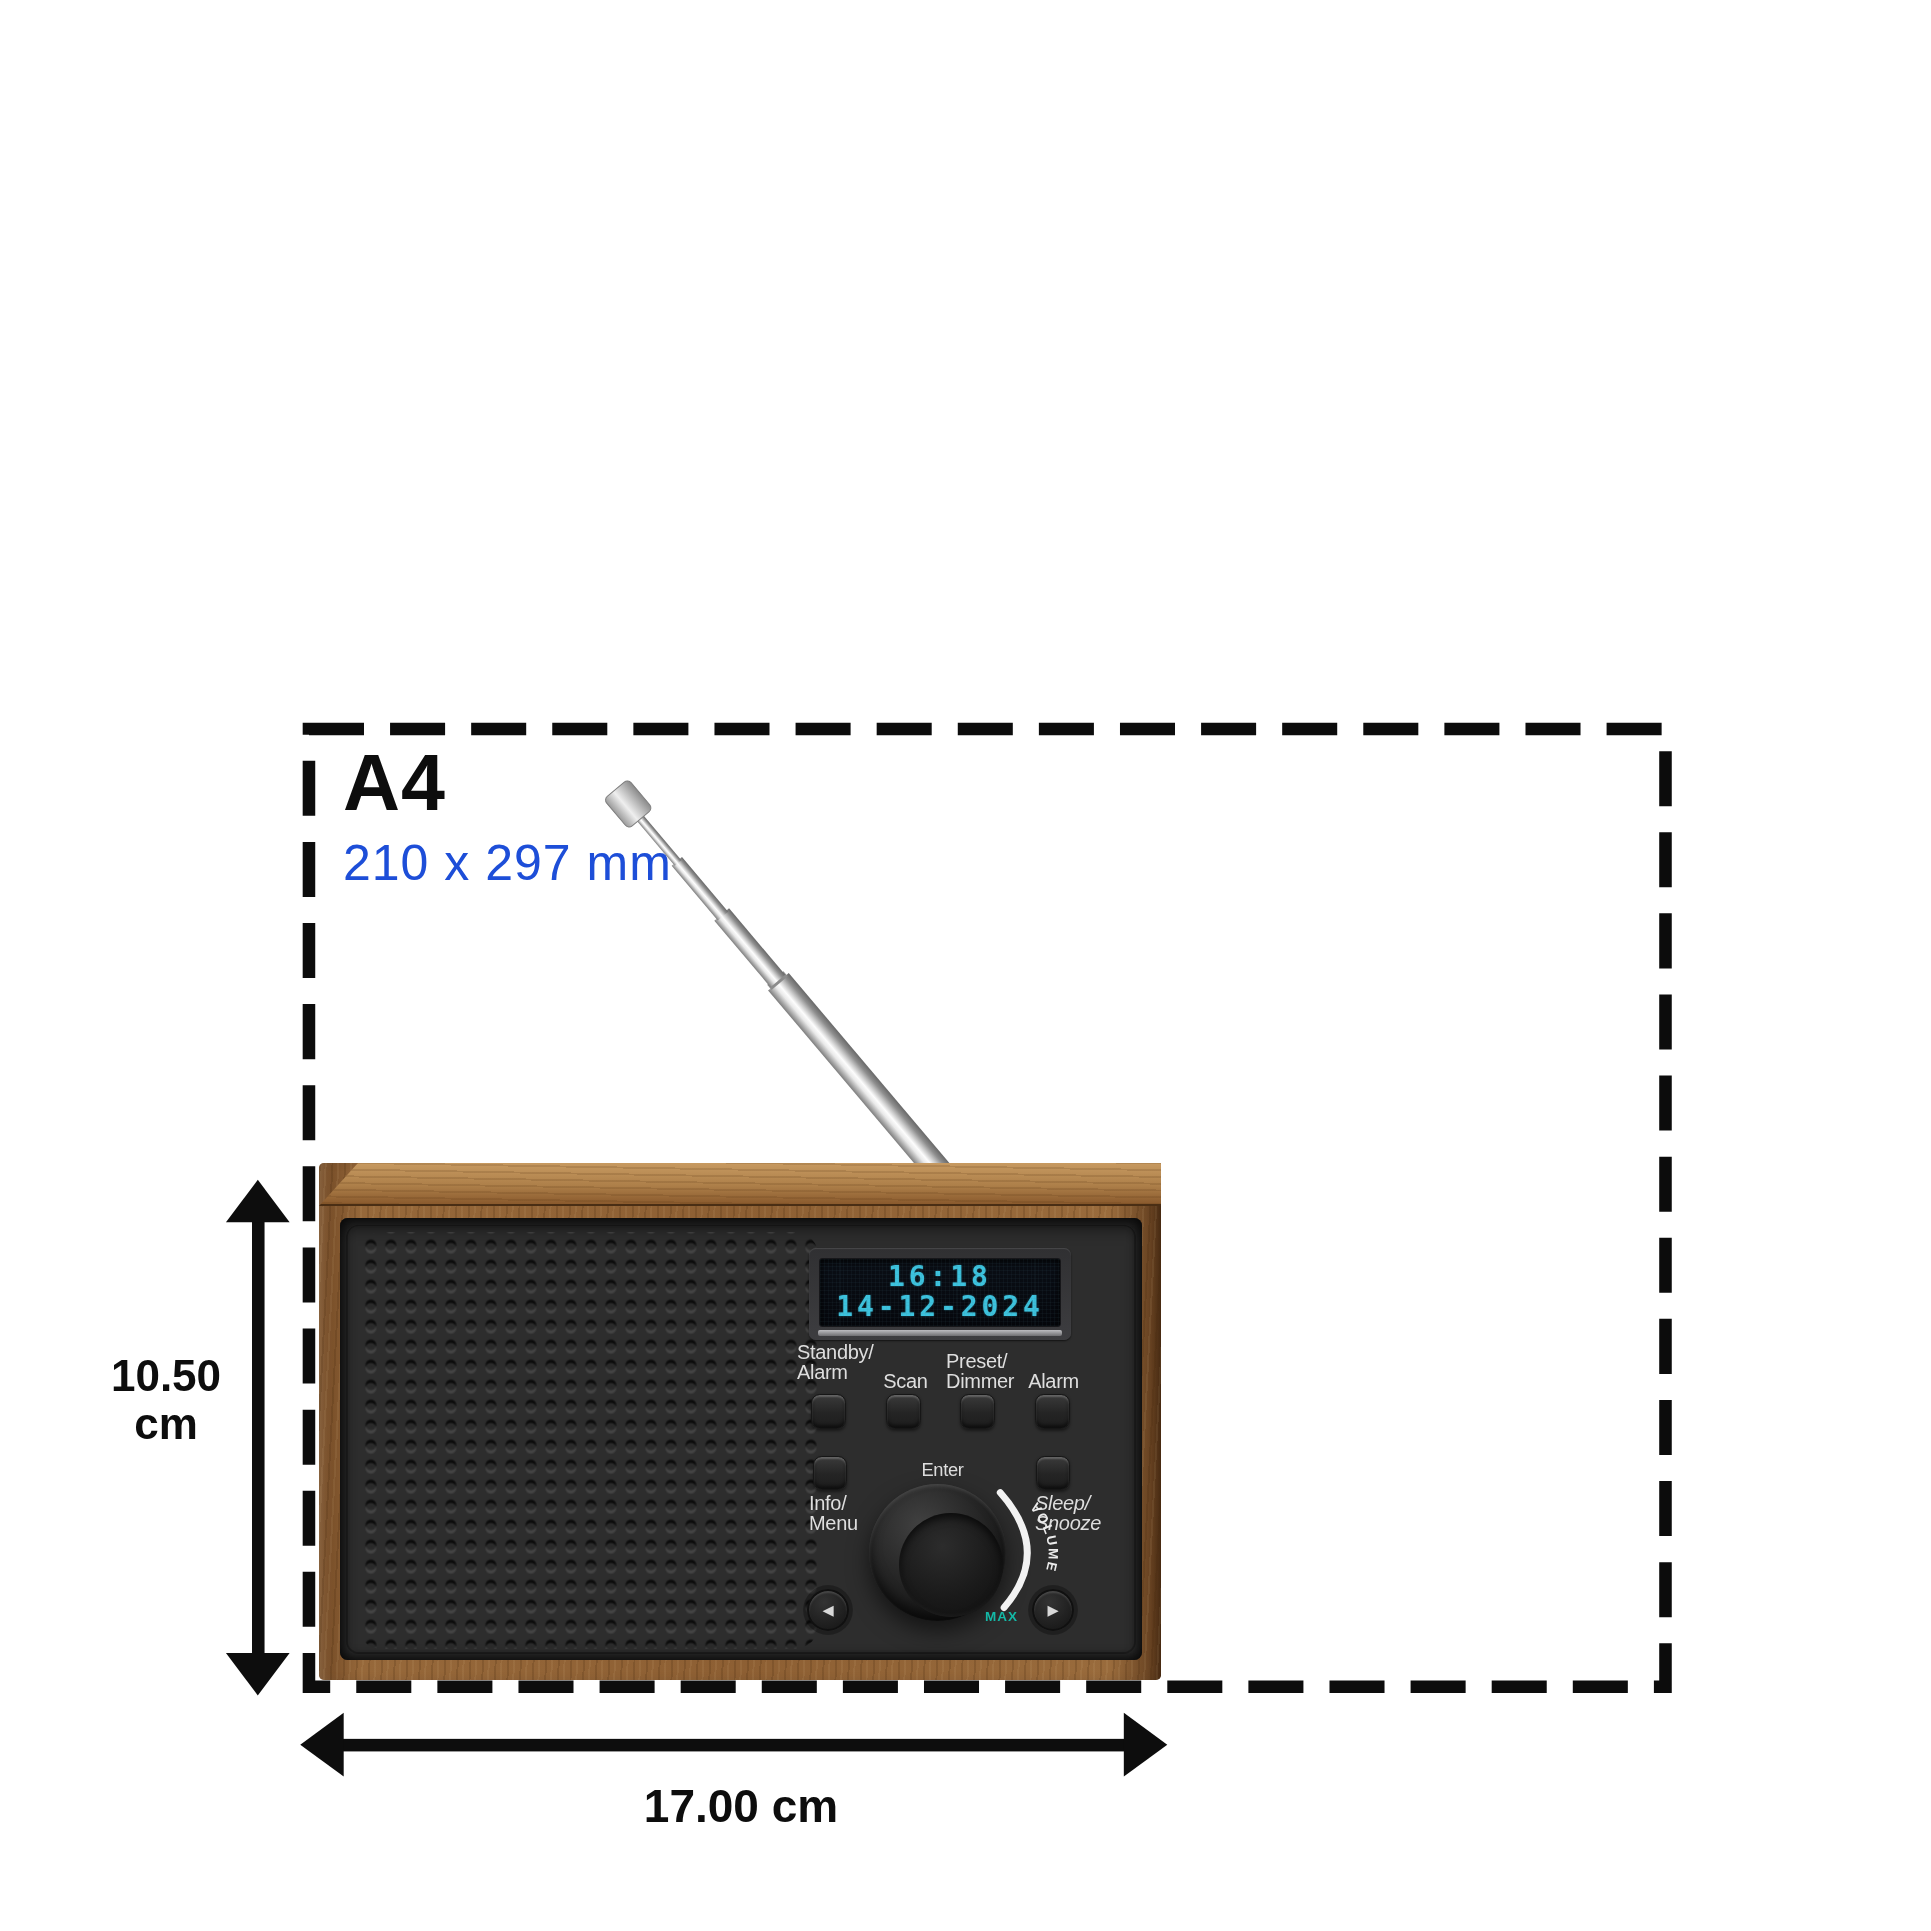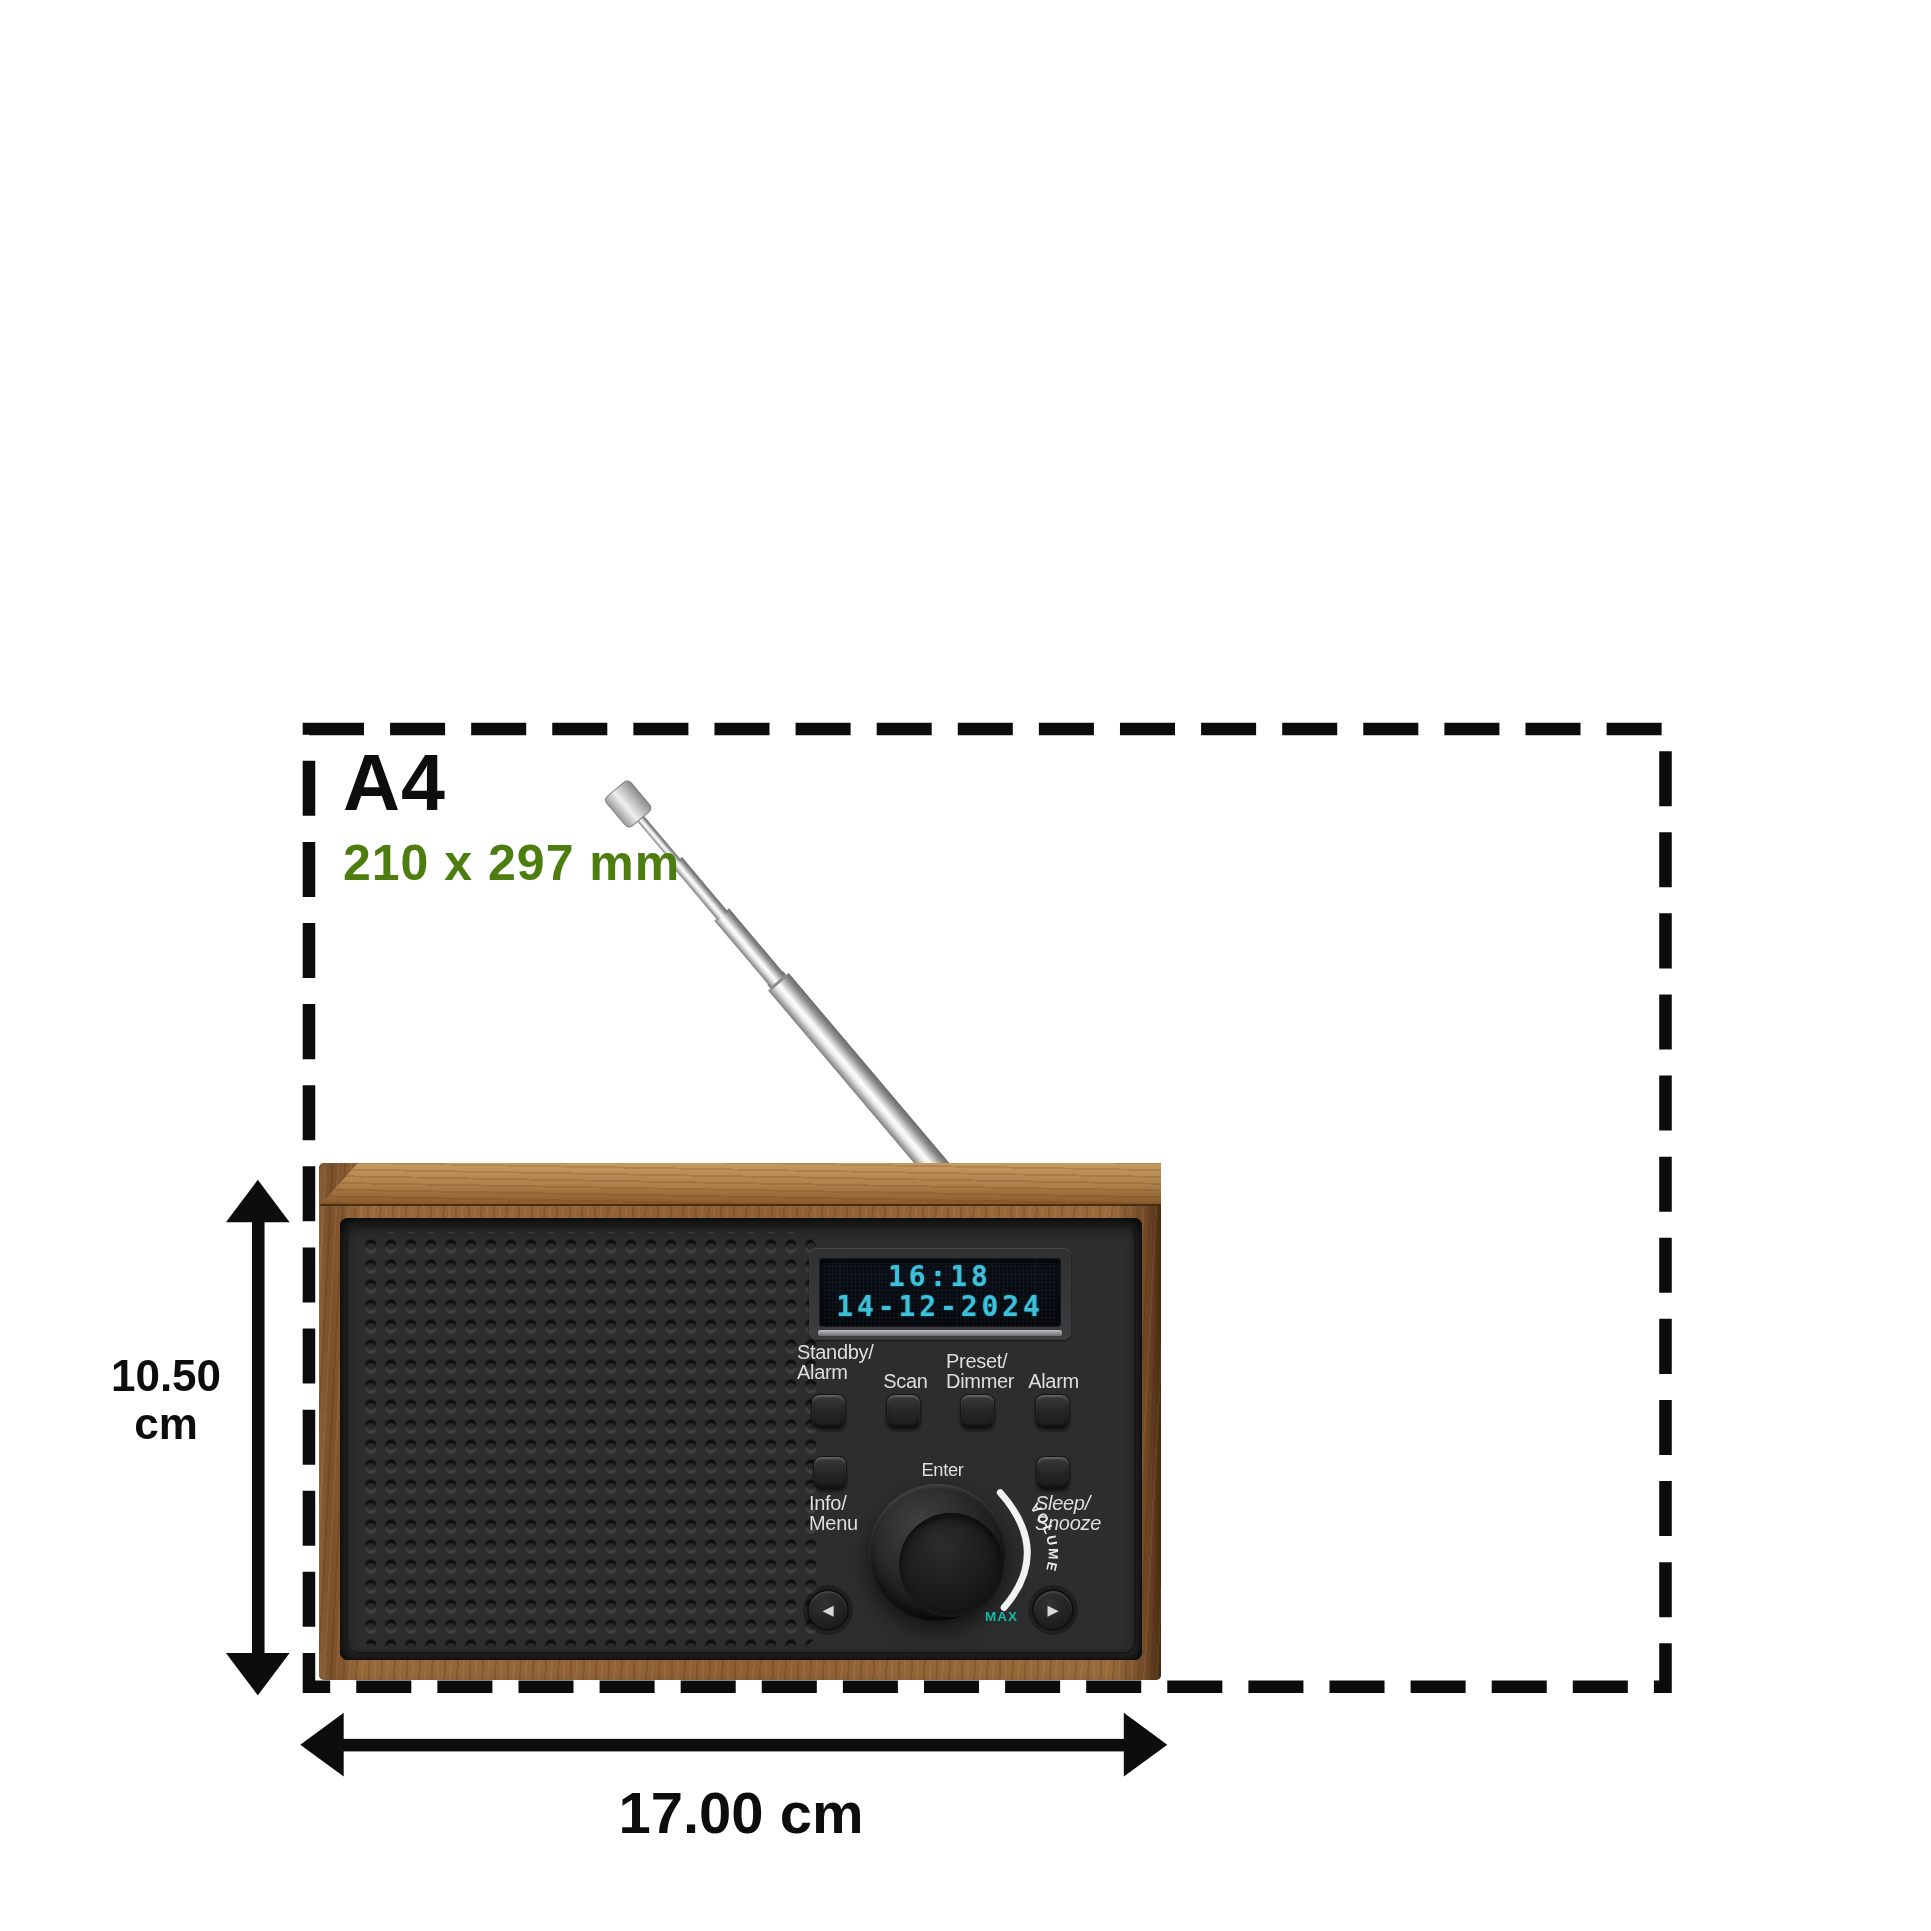--- a/index.html
+++ b/index.html
@@ -5,25 +5,25 @@
   html,body{margin:0;padding:0;background:#ffffff;}
   .stage{position:relative;width:1931px;height:1931px;background:#ffffff;overflow:hidden;
          font-family:"Liberation Sans",sans-serif;color:#0d0d0d;}
   .abs{position:absolute;}
   svg{display:block;}
   .underlay{position:absolute;left:0;top:0;}
 
   
   .a4-block{left:343px;top:743px;}
   .a4-title{font-size:79px;font-weight:800;letter-spacing:1px;line-height:1;color:#0d0d0d;}
-  .a4-size{font-size:50px;font-weight:700;letter-spacing:1px;margin-top:11.6px;color:#4d7c0f;}
+  .a4-size{font-size:50px;font-weight:400;letter-spacing:1px;margin-top:11.6px;color:#1d4ed8;}
 
   
   .dim-h{left:72px;top:1352px;width:188px;text-align:center;font-size:44px;font-weight:600;line-height:1.1;}
-  .dim-w{left:548px;top:1779px;width:386px;text-align:center;font-size:58px;font-weight:600;}
+  .dim-w{left:548px;top:1779px;width:386px;text-align:center;font-size:46px;font-weight:600;}
 
   
   .radio{left:319px;top:1163px;width:842px;height:517px;border-radius:4.8px;
          background:linear-gradient(90deg,#6f4724 0%,#96683a 5%,#8d5f33 50%,#996b3c 94%,#5e3b1d 100%);
          box-shadow:inset -8.7px 0 11.6px -5.8px rgba(40,20,5,.6), inset 8.7px 0 11.6px -5.8px rgba(255,230,190,.25);}
   .radio::before{content:"";position:absolute;inset:0;border-radius:4.8px;pointer-events:none;
          background:repeating-linear-gradient(93deg, rgba(70,40,12,.20) 0 1.9px, rgba(0,0,0,0) 1.9px 5.8px,
                     rgba(255,225,175,.07) 5.8px 7.7px, rgba(0,0,0,0) 7.7px 12.6px);}
   .radio-top{position:absolute;left:0;top:0;width:100%;height:43px;
          background:linear-gradient(180deg,#c79a61 0%,#ad7f49 55%,#8a5a2d 100%);

